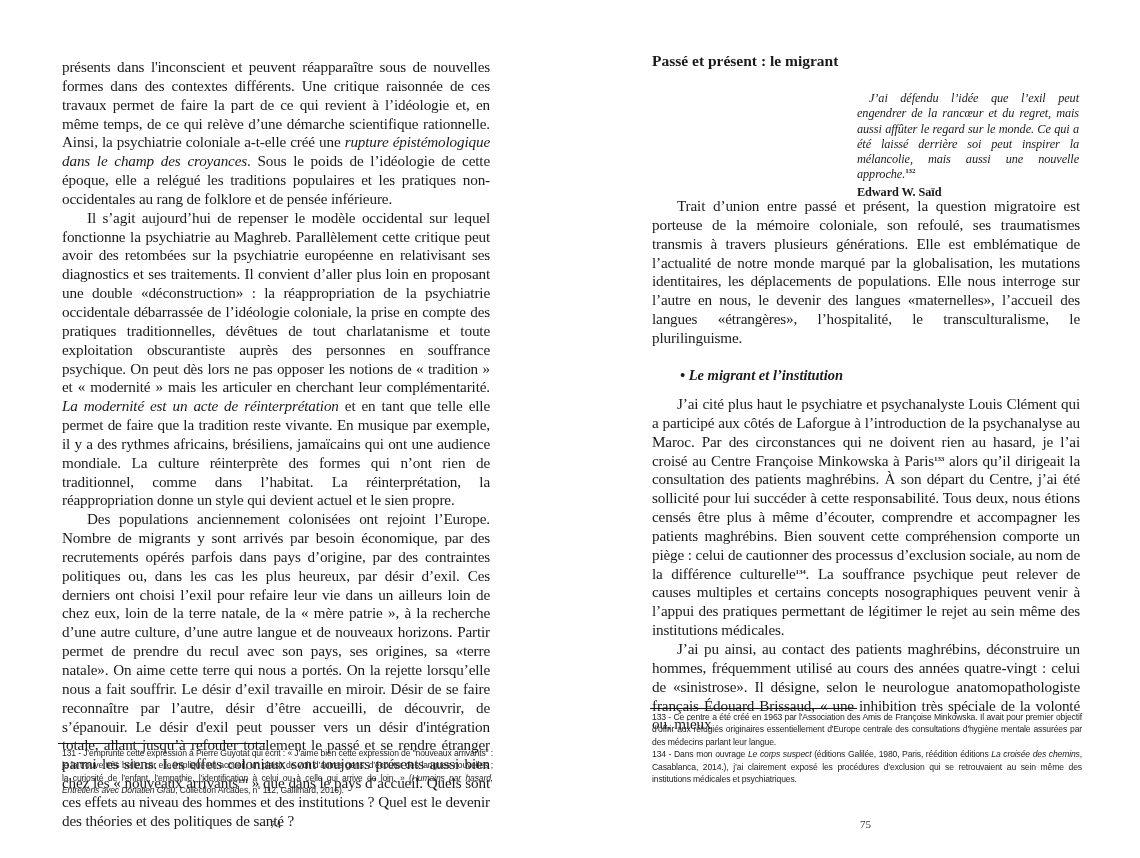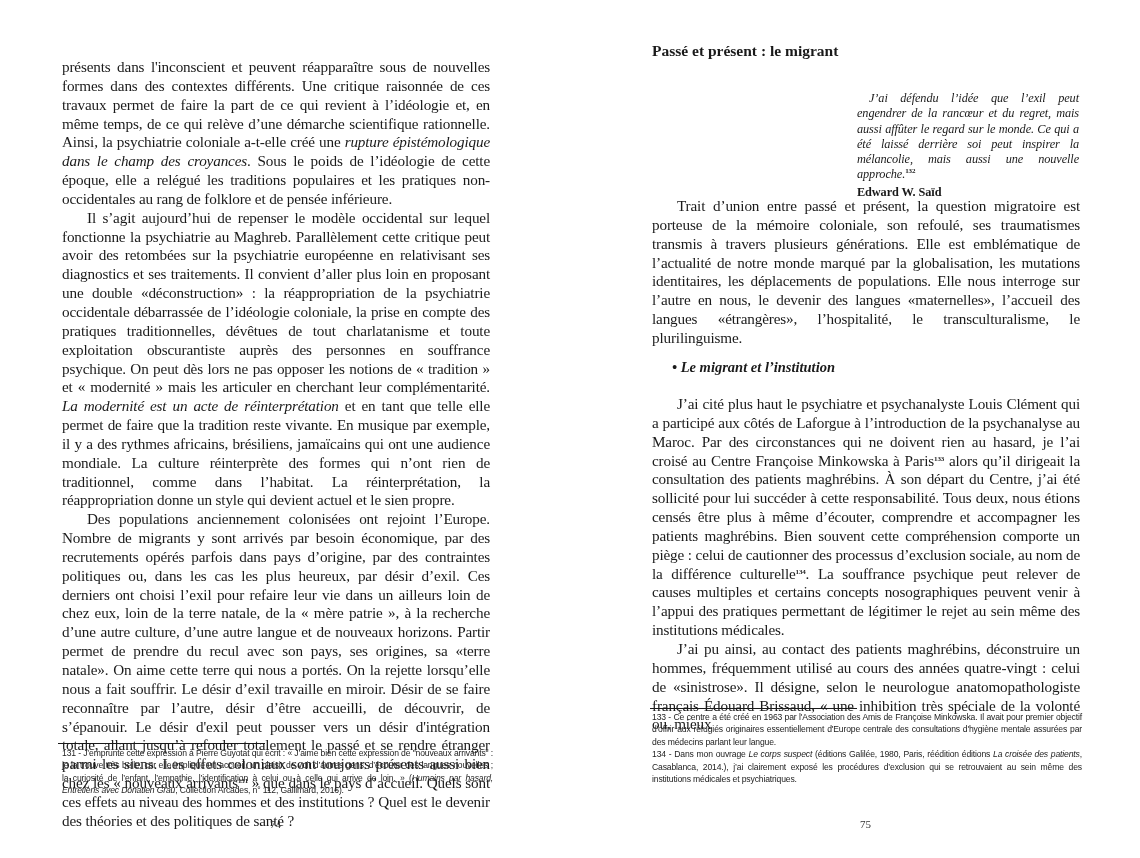--- a/index.html
+++ b/index.html
@@ -10,36 +10,36 @@
   .body-text {
     font-family: "Liberation Serif", "DejaVu Serif", serif;
     font-size: 15.2px; line-height: 18.85px; text-align: justify;
     letter-spacing: -0.15px; hyphens: manual;
   }
   .body-text p { margin: 0; }
   .indent { text-indent: 25px; }
   .left-col { position: absolute; left: 62px; top: 58px; width: 428px; }
   .right-col { position: absolute; left: 82px; width: 428px; }
   .chapter-title {
-    position: absolute; left: 82px; top: 42px;
+    position: absolute; left: 82px; top: 52px;
     font-family: "Liberation Serif", serif; font-weight: bold; font-size: 15.5px; margin: 0;
   }
   .epigraph {
     position: absolute; left: 287px; top: 91px; width: 222px;
     font-family: "Liberation Serif", serif; font-style: italic; font-size: 12.3px; line-height: 15.3px;
     text-align: justify; letter-spacing: -0.1px;
   }
   .epigraph .q { text-indent: 12px; margin: 0; }
   .epigraph-author {
     font-style: normal; font-weight: bold; font-size: 12.3px; margin-top: 2px;
   }
   sup { font-size: 7px; line-height: 0; vertical-align: 5px; font-style: normal; font-weight: bold; }
   .para1 { top: 197px; }
   .subheading {
-    position: absolute; left: 102px; top: 359px; margin: 0;
+    position: absolute; left: 102px; top: 359px; margin: 8px;
     font-family: "Liberation Serif", serif; font-weight: bold; font-style: italic; font-size: 14.5px;
   }
   .para2 { top: 395px; }
   .footnote-rule { position: absolute; height: 1px; background: #1a1a1a; width: 207px; }
   .footnotes {
     position: absolute; font-family: "Liberation Sans", "DejaVu Sans", sans-serif;
     font-size: 8.6px; line-height: 12.4px; color: #222; text-align: justify; letter-spacing: -0.15px;
   }
   .footnotes p { margin: 0; }
   .page-number {
@@ -79,17 +79,17 @@
   <h3 class="subheading">• Le migrant et l’institution</h3>
 
   <div class="right-col body-text para2">
     <p class="indent"><span>J’ai cité plus haut le psychiatre et psychanalyste Louis Clément qui a participé aux côtés de Laforgue à l’introduction de la psychanalyse au Maroc. Par des circonstances qui ne doivent rien au hasard, je l’ai croisé au Centre Françoise Minkowska à Paris</span><sup>133</sup><span> alors qu’il dirigeait la consultation des patients maghrébins. À son départ du Centre, j’ai été sollicité pour lui succéder à cette responsabilité. Tous deux, nous étions censés être plus à même d’écouter, comprendre et accompagner les patients maghrébins. Bien souvent cette compréhension comporte un piège : celui de cautionner des processus d’exclusion sociale, au nom de la différence culturelle</span><sup>134</sup><span>. La souffrance psychique peut relever de causes multiples et certains concepts nosographiques peuvent venir à l’appui des pratiques permettant de légitimer le rejet au sein même des institutions médicales.</span></p>
     <p class="indent"><span>J’ai pu ainsi, au contact des patients maghrébins, déconstruire un hommes, fréquemment utilisé au cours des années quatre-vingt : celui de «sinistrose». Il désigne, selon le neurologue anatomopathologiste français Édouard Brissaud, « une inhibition très spéciale de la volonté ou, mieux</span></p>
   </div>
 
   <div class="footnote-rule" style="left:80px; top:708px;"></div>
   <div class="footnotes" style="left:82px; top:711px; width:430px;">
     <p><span>133 - Ce centre a été créé en 1963 par l'Association des Amis de Françoise Minkowska. Il avait pour premier objectif d'offrir aux réfugiés originaires essentiellement d'Europe centrale des consultations d'hygiène mentale assurées par des médecins parlant leur langue.</span></p>
-    <p><span>134 - Dans mon ouvrage </span><em>Le corps suspect</em><span> (éditions Galilée, 1980, Paris, réédition éditions </span><em>La croisée des patients</em><span>, Casablanca, 2014.), j’ai clairement exposé les procédures d’exclusion qui se retrouvaient au sein même des institutions médicales et psychiatriques.</span></p>
+    <p><span>134 - Dans mon ouvrage </span><em>Le corps suspect</em><span> (éditions Galilée, 1980, Paris, réédition éditions </span><em>La croisée des chemins</em><span>, Casablanca, 2014.), j’ai clairement exposé les procédures d’exclusion qui se retrouvaient au sein même des institutions médicales et psychiatriques.</span></p>
   </div>
 
   <div class="page-number" style="left:290px;">75</div>
 </div>
 
 </body></html>

